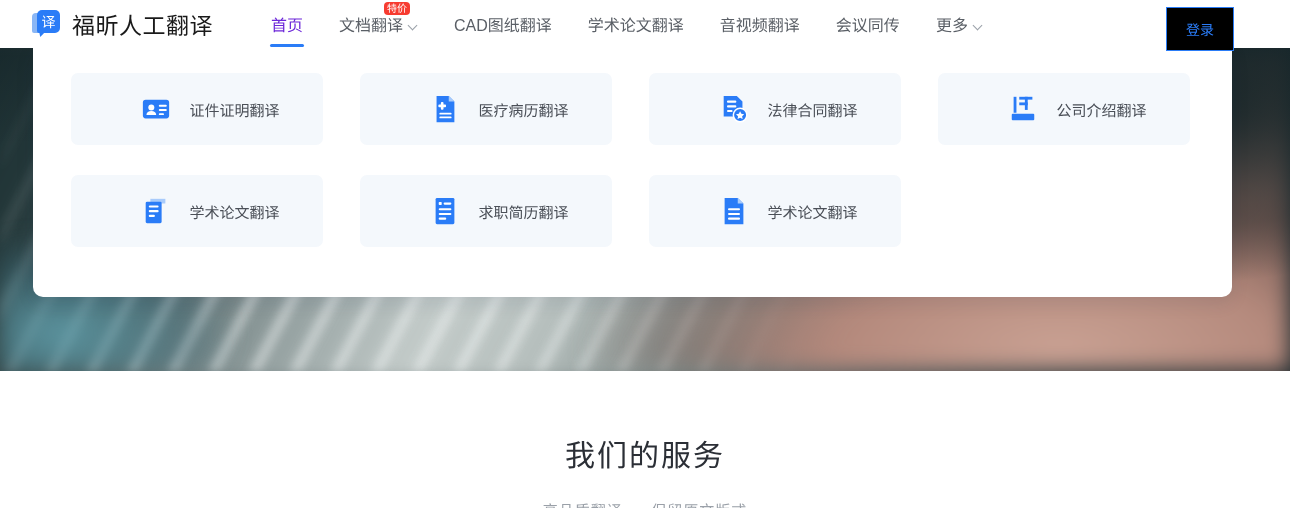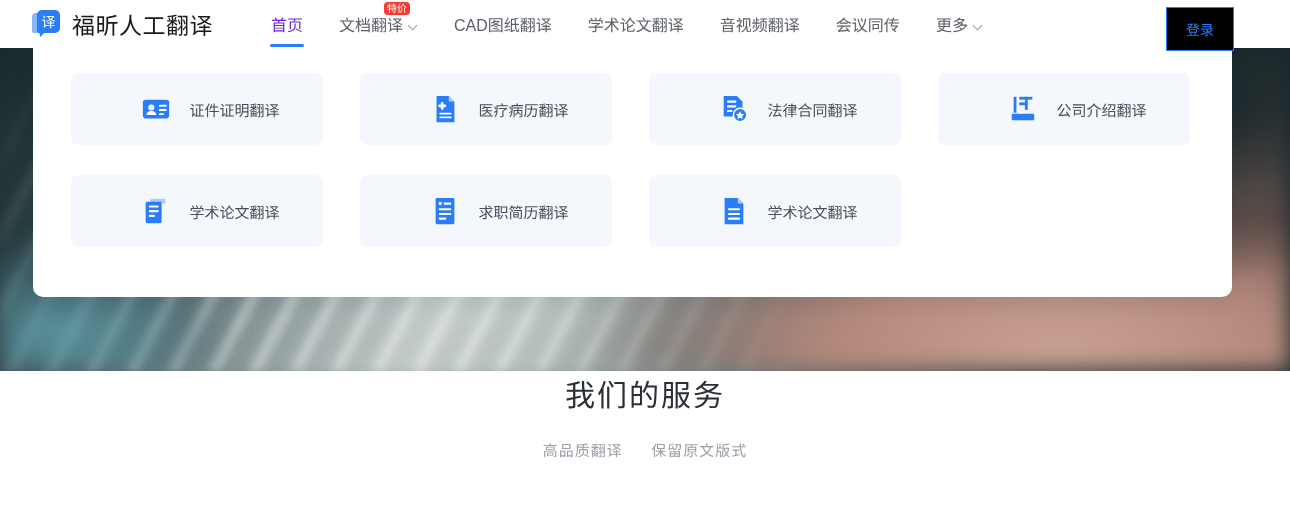--- a/index.html
+++ b/index.html
@@ -274,20 +274,21 @@
   .services {
     position: absolute;
     left: 0;
     top: 371px;
     width: 1290px;
     height: 137px;
     background: #ffffff;
     text-align: center;
   }
   .svc-title {
+    margin-top: 60px;
     font-size: 30px;
     color: #2b2f36;
     letter-spacing: 2px;
     font-weight: 400;
   }
   .svc-sub {
     margin-top: 24px;
     font-size: 15px;
     color: #9aa0a8;
     letter-spacing: 1px;

